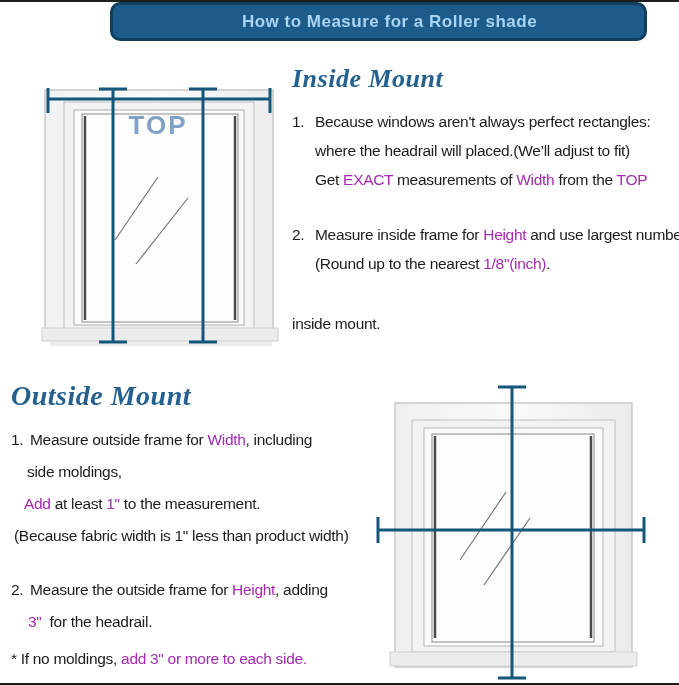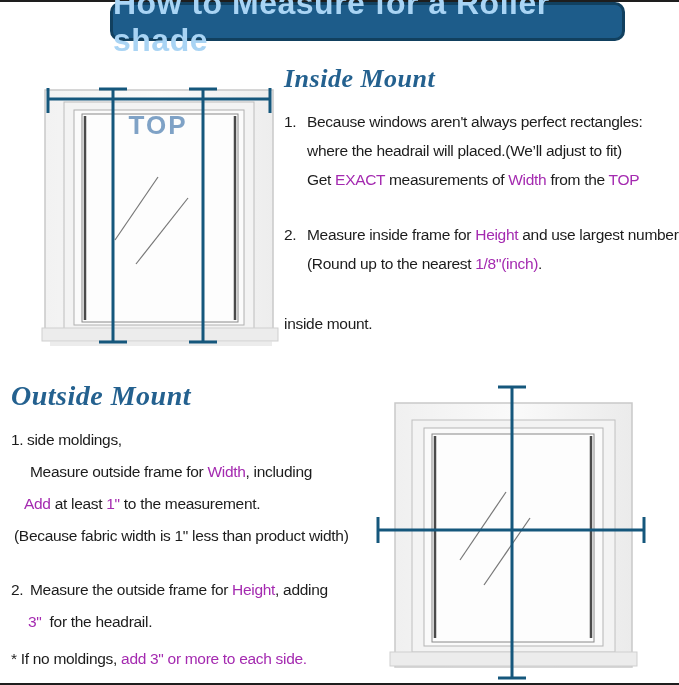--- a/index.html
+++ b/index.html
@@ -8,35 +8,35 @@
     font-family:"Liberation Sans",sans-serif;color:#1c1c1c;overflow:hidden;
   }
   .edge{position:absolute;left:0;width:679px;height:2px;background:#1e1e1e;}
   .edge.top{top:0;}
   .edge.bottom{bottom:0;}
 
   .banner{
     position:absolute;left:110px;top:2px;width:509px;height:33px;
     background:#1d5c8a;border:3px solid #11405f;border-radius:10px;
     display:flex;align-items:center;justify-content:center;
-    color:#a9d4f4;font-weight:bold;font-size:32px;letter-spacing:.5px;
+    color:#a9d4f4;font-weight:bold;font-size:17px;letter-spacing:.5px;padding-left:22px;
   }
 
   .h-italic{
     font-family:"Liberation Serif",serif;font-style:italic;font-weight:bold;
     color:#24618f;margin:0;
   }
   .inside-heading{font-size:26px;letter-spacing:.5px;}
   .outside-heading{font-size:28px;letter-spacing:.5px;}
 
   .txt{font-size:15.5px;letter-spacing:-0.3px;}
   .line{white-space:nowrap;}
   .hl{color:#a42ab0;}
 
-  .inside{position:absolute;left:284px;top:64px;width:388px;}
+  .inside{position:absolute;left:292px;top:64px;width:388px;}
   .inside .item{display:flex;margin-top:13px;line-height:29px;}
   .inside .item.second{margin-top:26px;}
   .inside .num{flex:0 0 23px;}
   .inside .note{margin-top:29px;line-height:33px;}
 
   .outside{position:absolute;left:11px;top:380px;width:385px;}
   .outside .item{display:flex;margin-top:12px;line-height:32px;}
   .outside .item.second{margin-top:22px;}
   .outside .num{flex:0 0 19px;}
   .outside .because{margin-left:3px;line-height:32px;}
@@ -127,22 +127,22 @@
       <div class="line"><span>inside mount.</span></div>
     </div>
   </section>
 
   <section class="outside">
     <h2 class="h-italic outside-heading">Outside Mount</h2>
 
     <div class="item txt">
       <span class="num">1.</span>
       <div class="lines">
+        <div class="line"><span>Measure outside frame for </span><span class="hl">Width</span><span>, including</span></div>
         <div class="line indent-sub"><span>side moldings,</span></div>
-        <div class="line"><span>Measure outside frame for </span><span class="hl">Width</span><span>, including</span></div>
         <div class="line indent-add"><span class="hl">Add</span><span> at least </span><span class="hl">1"</span><span> to the measurement.</span></div>
       </div>
     </div>
 
     <div class="because txt line"><span>(Because fabric width is 1" less than product width)</span></div>
 
     <div class="item second txt">
       <span class="num">2.</span>
       <div class="lines">
         <div class="line"><span>Measure the outside frame for </span><span class="hl">Height</span><span>, adding</span></div>

